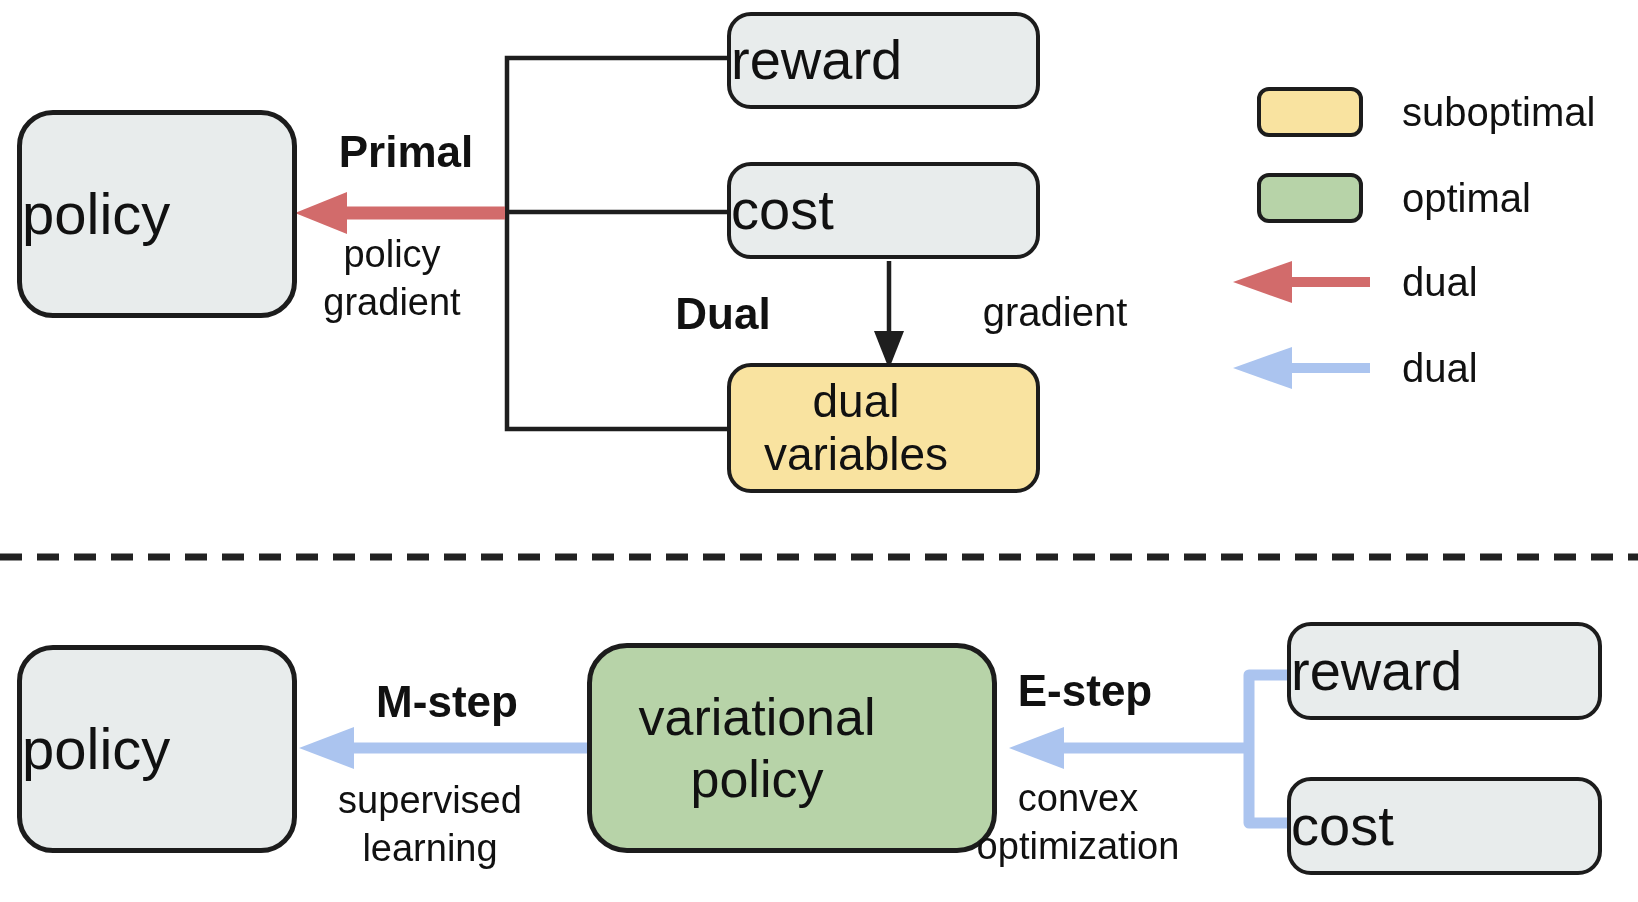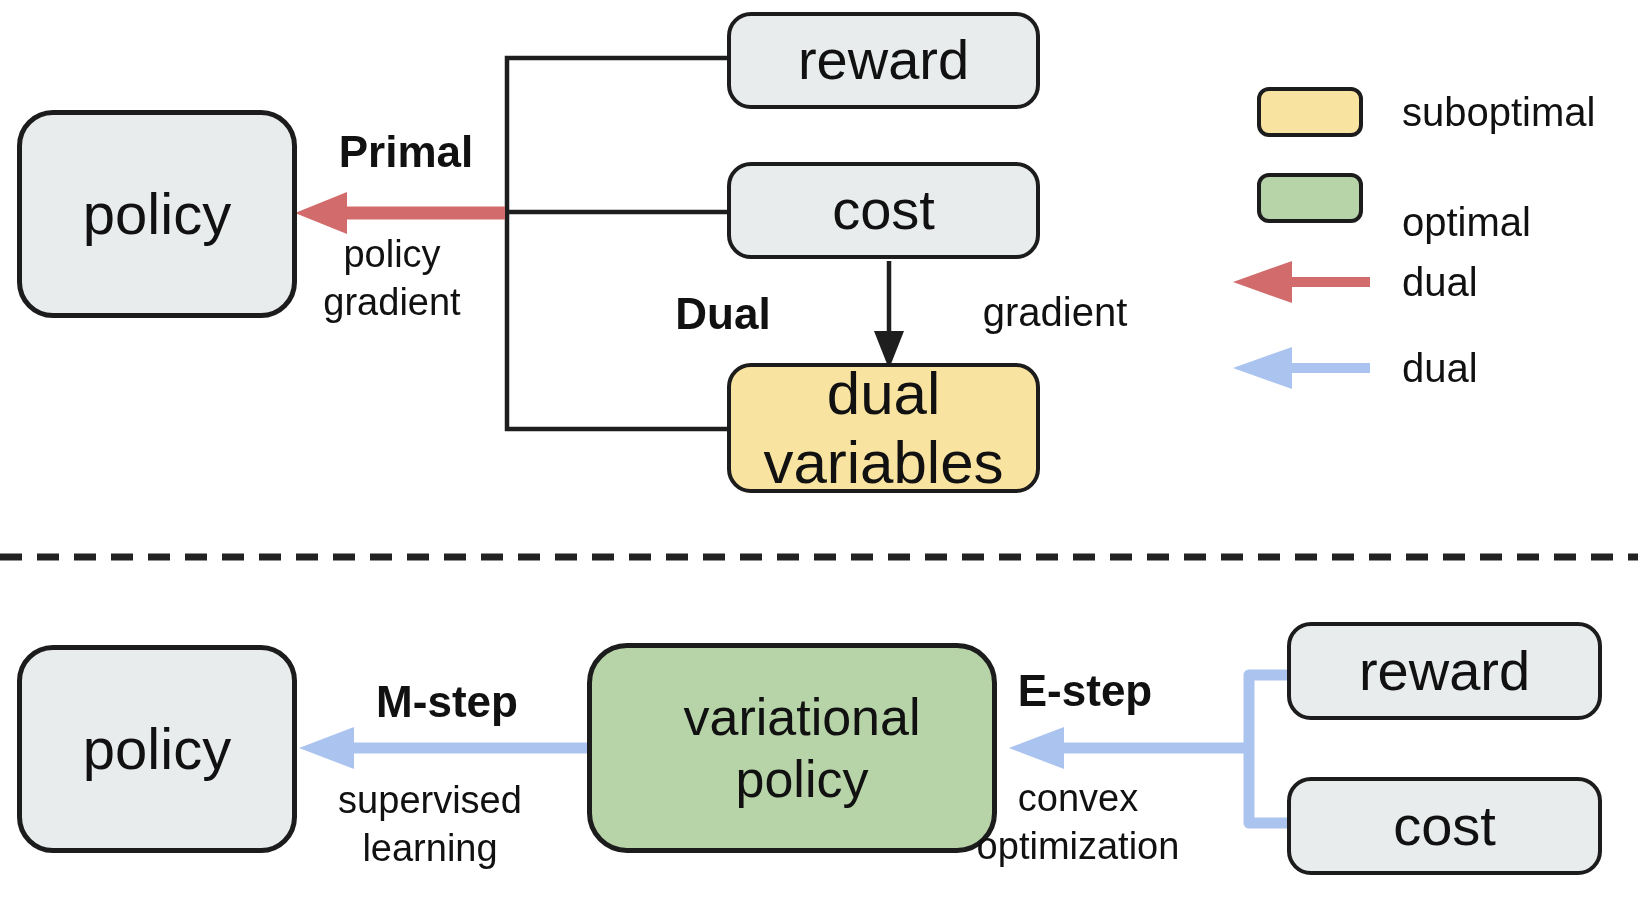--- a/index.html
+++ b/index.html
@@ -3,21 +3,21 @@
 <meta charset="utf-8">
 <style>
   html,body{margin:0;padding:0;background:#ffffff;}
   body{
     width:1638px;height:902px;position:relative;overflow:hidden;
     font-family:"Liberation Sans", sans-serif;color:#111;
   }
   #connector-layer{position:absolute;left:0;top:0;z-index:1;}
   .box{
     position:absolute;z-index:2;box-sizing:border-box;
-    display:flex;align-items:center;justify-content:center;text-align:center;
+    display:flex;align-items:center;justify-content:flex-start;text-align:center;
     background:#E8ECEC;border:4px solid #1c1c1c;border-radius:24px;
     line-height:1.12;
   }
   .box-gray{background:#E8ECEC;}
   .box-yellow{background:#F9E3A0;}
   .box-green{background:#B7D3A8;}
   .lbl{
     position:absolute;z-index:3;white-space:nowrap;
   }
   .lbl.center{transform:translate(-50%,-50%);text-align:center;}
@@ -70,43 +70,43 @@
 </div>
 
 <div class="box box-gray" style="left:727px;top:162px;width:313px;height:97px;font-size:56px;">
   <span>cost</span>
 </div>
 
 <div class="lbl center bold" style="left:723px;top:314px;font-size:44px;">Dual</div>
 
 <div class="lbl center" style="left:1055px;top:312px;font-size:40px;">gradient</div>
 
-<div class="box box-yellow" style="left:727px;top:363px;width:313px;height:130px;font-size:60px;line-height:1.15;">
+<div class="box box-yellow" style="left:727px;top:363px;width:313px;height:130px;font-size:46px;line-height:1.15;">
   <span class="lbl-inner" style="display:inline-block;max-width:250px;">dual variables</span>
 </div>
 
 <div class="swatch box-yellow" style="left:1257px;top:87px;width:106px;height:50px;"></div>
 <div class="lbl vcenter" style="left:1402px;top:112px;font-size:40px;">suboptimal</div>
 
 <div class="swatch box-green" style="left:1257px;top:173px;width:106px;height:50px;"></div>
-<div class="lbl vcenter" style="left:1402px;top:198px;font-size:40px;margin-top:24px;">optimal</div>
+<div class="lbl vcenter" style="left:1402px;top:198px;font-size:40px;">optimal</div>
 
 <div class="lbl vcenter" style="left:1402px;top:282px;font-size:40px;">dual</div>
 
 <div class="lbl vcenter" style="left:1402px;top:368px;font-size:40px;">dual</div>
 
 <div class="box box-gray" style="left:17px;top:645px;width:280px;height:208px;border-width:5px;border-radius:36px;font-size:58px;">
   <span>policy</span>
 </div>
 
 <div class="lbl center bold" style="left:447px;top:666px;font-size:44px;margin-top:36px;">M-step</div>
 
 <div class="lbl center wrap" style="left:430px;top:824px;width:240px;font-size:38px;line-height:1.25;">supervised learning</div>
 
-<div class="box box-green" style="left:587px;top:643px;width:410px;height:210px;border-width:5px;border-radius:40px;font-size:52px;line-height:1.2;padding-left:20px;">
+<div class="box box-green" style="left:587px;top:643px;width:410px;height:210px;border-width:5px;border-radius:40px;font-size:52px;line-height:1.2;">
   <span style="display:inline-block;max-width:330px;">variational policy</span>
 </div>
 
 <div class="lbl center bold" style="left:1085px;top:691px;font-size:44px;">E-step</div>
 
 <div class="lbl center wrap" style="left:1078px;top:822px;width:270px;font-size:38px;line-height:1.25;">convex optimization</div>
 
 <div class="box box-gray" style="left:1287px;top:622px;width:315px;height:98px;font-size:56px;">
   <span>reward</span>
 </div>

